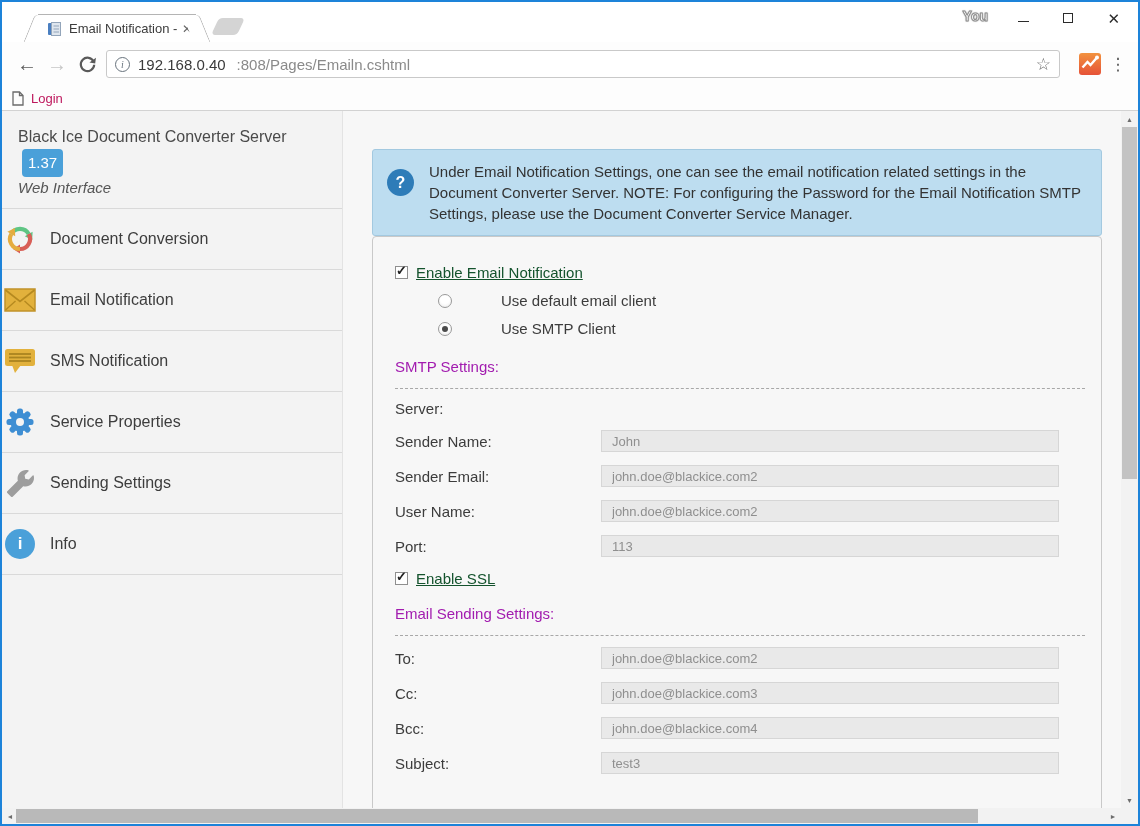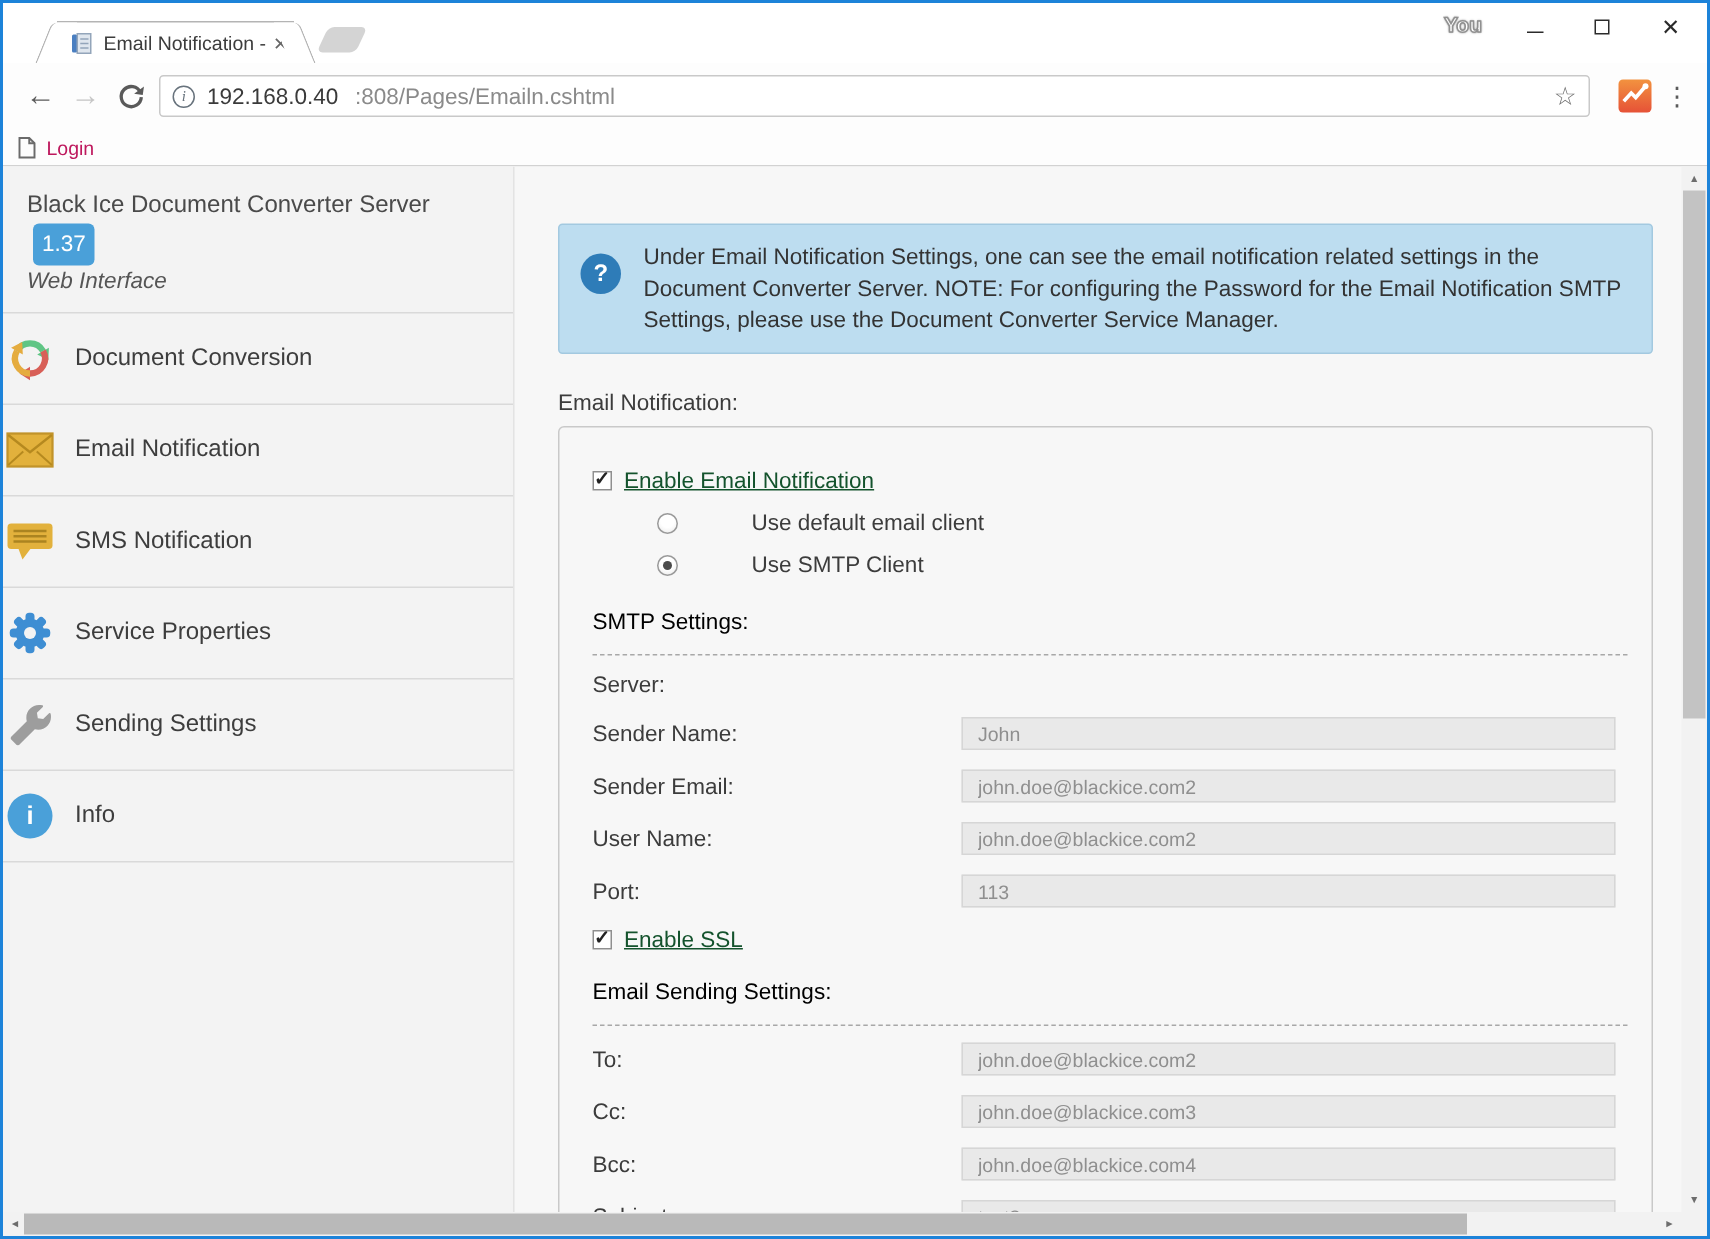--- a/index.html
+++ b/index.html
@@ -115,24 +115,24 @@
   .radio-row { display: flex; align-items: center; padding-left: 43px; margin-top: 11px; }
   .radio {
     width: 14px; height: 14px; border-radius: 50%; border: 1px solid #9a9a9a;
     background: radial-gradient(circle at 50% 35%, #fff 0 45%, #e8e8e8 100%); position: relative; flex: 0 0 14px;
   }
   .radio.selected::after {
     content: ""; position: absolute; left: 3px; top: 3px; width: 6px; height: 6px; border-radius: 50%; background: #4b4b4b;
   }
   .radio-label { font-size: 15px; color: #3c3c3c; margin-left: 49px; }
 
-  .sub-heading { font-size: 15px; color: #000000; margin-top: 21px; }
+  .sub-heading { font-size: 15px; color: #a21caf; margin-top: 21px; }
   .dashed { border-top: 1px dashed #a8a8a8; margin: 13px 0 11px 0; width: 690px; }
 
-  .field-row { display: flex; align-items: center; margin-bottom: 13px; gap: 40px; }
+  .field-row { display: flex; align-items: center; margin-bottom: 13px; }
   .f-label { width: 206px; font-size: 15px; color: #3c3c3c; flex: 0 0 206px; }
   .f-input {
     width: 458px; height: 22px; background: #e9e9e9; border: 1px solid #d6d6d6;
     font-family: "Liberation Sans", sans-serif; font-size: 13px; color: #8f8f8f; padding: 0 10px; outline: none;
   }
 
   .mt12 { margin-top: 12px; }
   .mt18 { margin-top: 18px; }
 
   
@@ -301,21 +301,20 @@
       </div>
     </div>
 
     <div class="main">
 
       <div class="info-box">
         <span class="q-circle">?</span>
         <span>Under Email Notification Settings, one can see the email notification related settings in the Document Converter Server. NOTE: For configuring the Password for the Email Notification SMTP Settings, please use the Document Converter Service Manager.</span>
       </div>
 
-      <div class="section-label">Email Notification:</div>
 
       <div class="panel">
 
         <div class="check-row">
           <span class="cb checked"></span>
           <span class="cb-label">Enable Email Notification</span>
         </div>
 
         <div class="radio-row">
           <span class="radio"></span>

